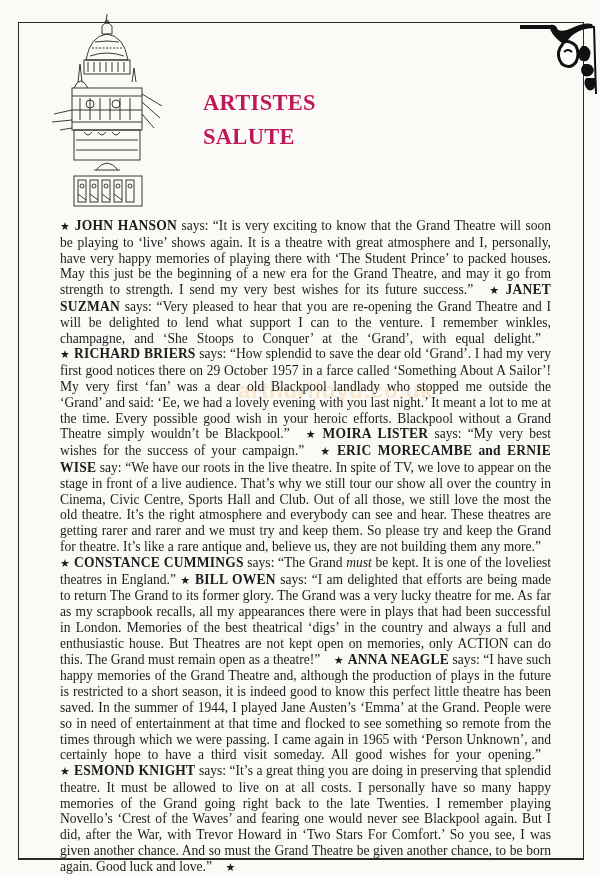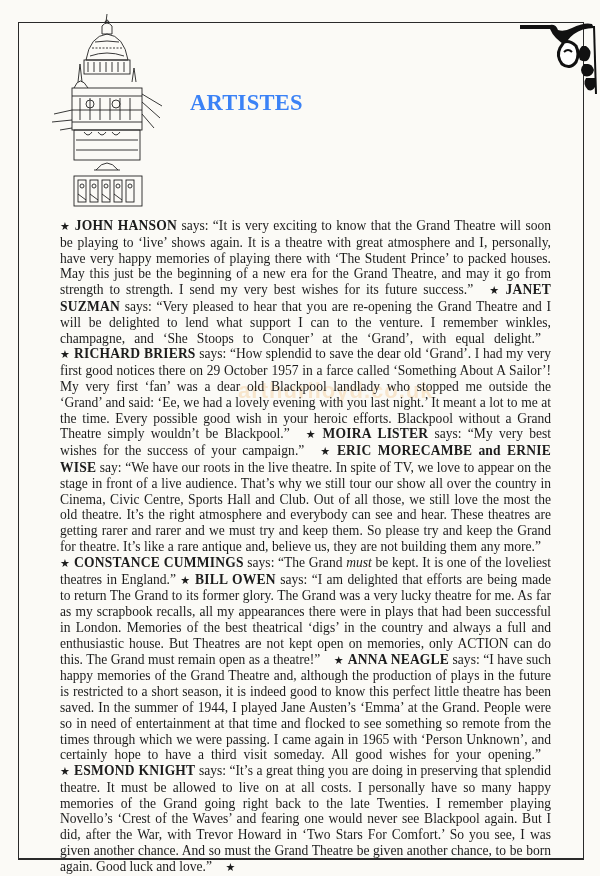--- a/index.html
+++ b/index.html
@@ -26,27 +26,27 @@
     right: 0px; top: 12px;
     width: 80px; height: 82px;
   }
   .theatre-illustration {
     position: absolute;
     left: 50px; top: 10px;
     width: 112px; height: 200px;
   }
   .heading {
     position: absolute;
-    left: 190px; top: 86px;
+    left: 203px; top: 86px;
     margin: 0;
     font-family: "Liberation Serif", "DejaVu Serif", serif;
     font-weight: bold;
     font-size: 22.5px;
     line-height: 34px;
-    color: #3b82f6;
+    color: #be185d;
     letter-spacing: 0.3px;
   }
   .heading span { display: block; }
   .body-text {
     position: absolute;
     left: 60px; top: 218px;
     width: 491px;
     margin: 0;
     font-size: 13.55px;
     line-height: 15.8px;
@@ -125,20 +125,21 @@
   <circle cx="32" cy="176" r="2"></circle>
     <circle cx="44" cy="176" r="2"></circle>
     <circle cx="56" cy="176" r="2"></circle>
     <circle cx="68" cy="176" r="2"></circle>
     <circle cx="80" cy="176" r="2"></circle>
   <path d="M28 184 l8 6 M40 184 l8 6 M52 184 l8 6 M64 184 l8 6"></path>
 </svg>
 
 <h1 class="heading">
   <span>ARTISTES</span>
+  <span>SALUTE</span>
 </h1>
 
 <div class="watermark">arthurlloyd.co.uk</div>
 
 <p class="body-text">
   <span><span class="star">★</span><span class="name">JOHN HANSON</span> <span>says:</span> <span>“It is very exciting to know that the Grand Theatre will soon be playing to ‘live’ shows again. It is a theatre with great atmosphere and I, personally, have very happy memories of playing there with ‘The Student Prince’ to packed houses. May this just be the beginning of a new era for the Grand Theatre, and may it go from strength to strength. I send my very best wishes for its future success.”</span></span><span class="gap"></span>
   <span><span class="star">★</span><span class="name">JANET SUZMAN</span> <span>says:</span> <span>“Very pleased to hear that you are re-opening the Grand Theatre and I will be delighted to lend what support I can to the venture. I remember winkles, champagne, and ‘She Stoops to Conquer’ at the ‘Grand’, with equal delight.”</span></span><span class="gap"></span>
   <span><span class="star">★</span><span class="name">RICHARD BRIERS</span> <span>says:</span> <span>“How splendid to save the dear old ‘Grand’. I had my very first good notices there on 29 October 1957 in a farce called ‘Something About A Sailor’! My very first ‘fan’ was a dear old Blackpool landlady who stopped me outside the ‘Grand’ and said: ‘Ee, we had a lovely evening with you last night.’ It meant a lot to me at the time. Every possible good wish in your heroic efforts. Blackpool without a Grand Theatre simply wouldn’t be Blackpool.”</span></span><span class="gap"></span>
   <span><span class="star">★</span><span class="name">MOIRA LISTER</span> <span>says:</span> <span>“My very best wishes for the success of your campaign.”</span></span><span class="gap"></span>
   <span><span class="star">★</span><span class="name">ERIC MORECAMBE and ERNIE WISE</span> <span>say:</span> <span>“We have our roots in the live theatre. In spite of TV, we love to appear on the stage in front of a live audience. That’s why we still tour our show all over the country in Cinema, Civic Centre, Sports Hall and Club. Out of all those, we still love the most the old theatre. It’s the right atmosphere and everybody can see and hear. These theatres are getting rarer and rarer and we must try and keep them. So please try and keep the Grand for theatre. It’s like a rare antique and, believe us, they are not building them any more.”</span></span><span class="gap"></span>

